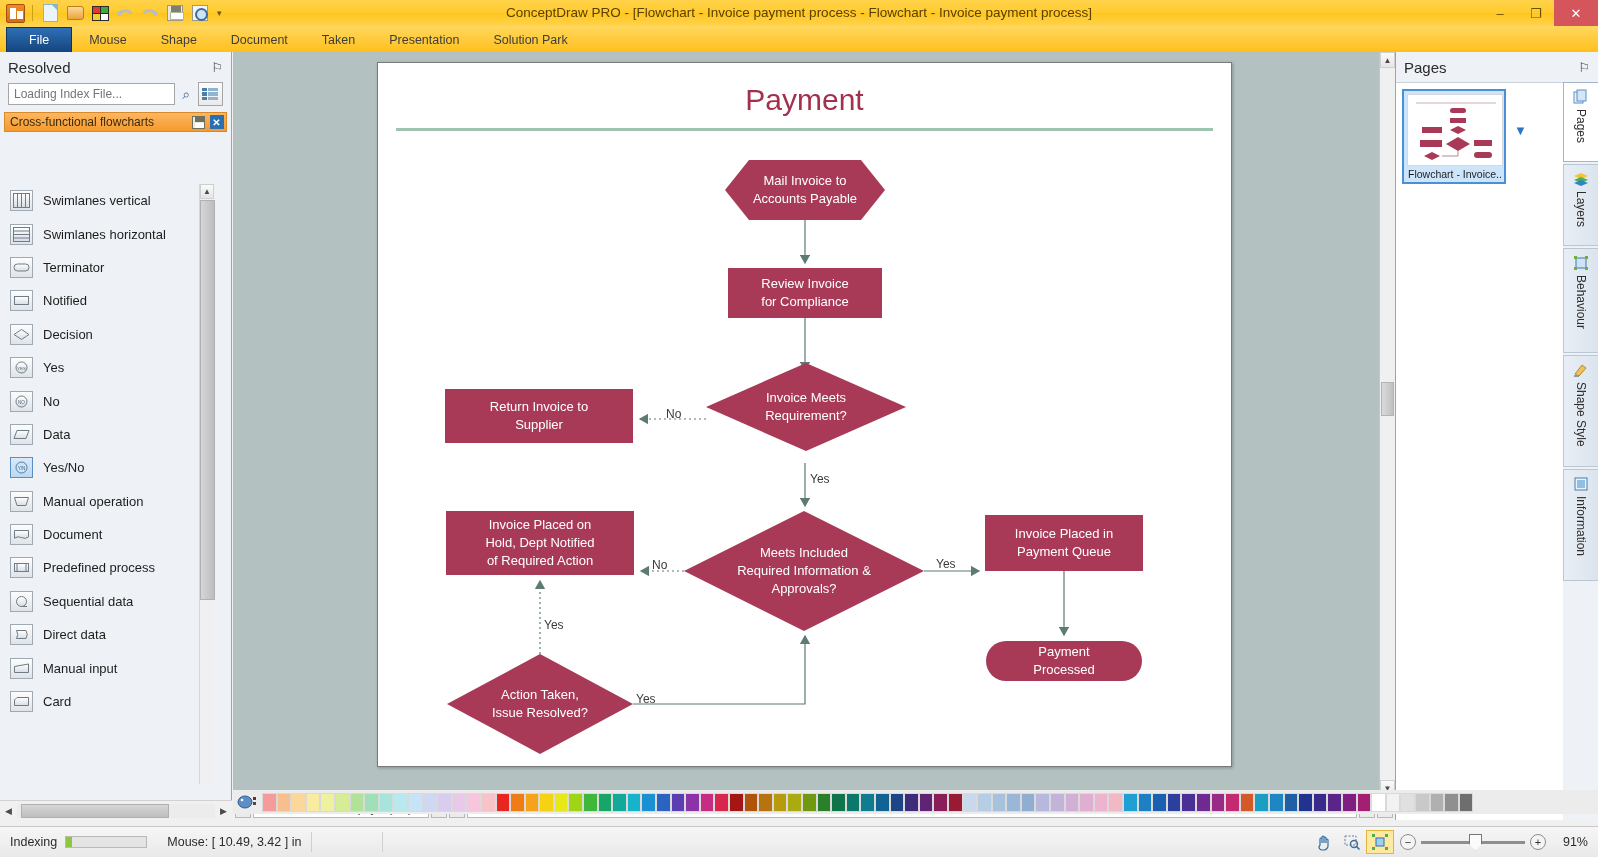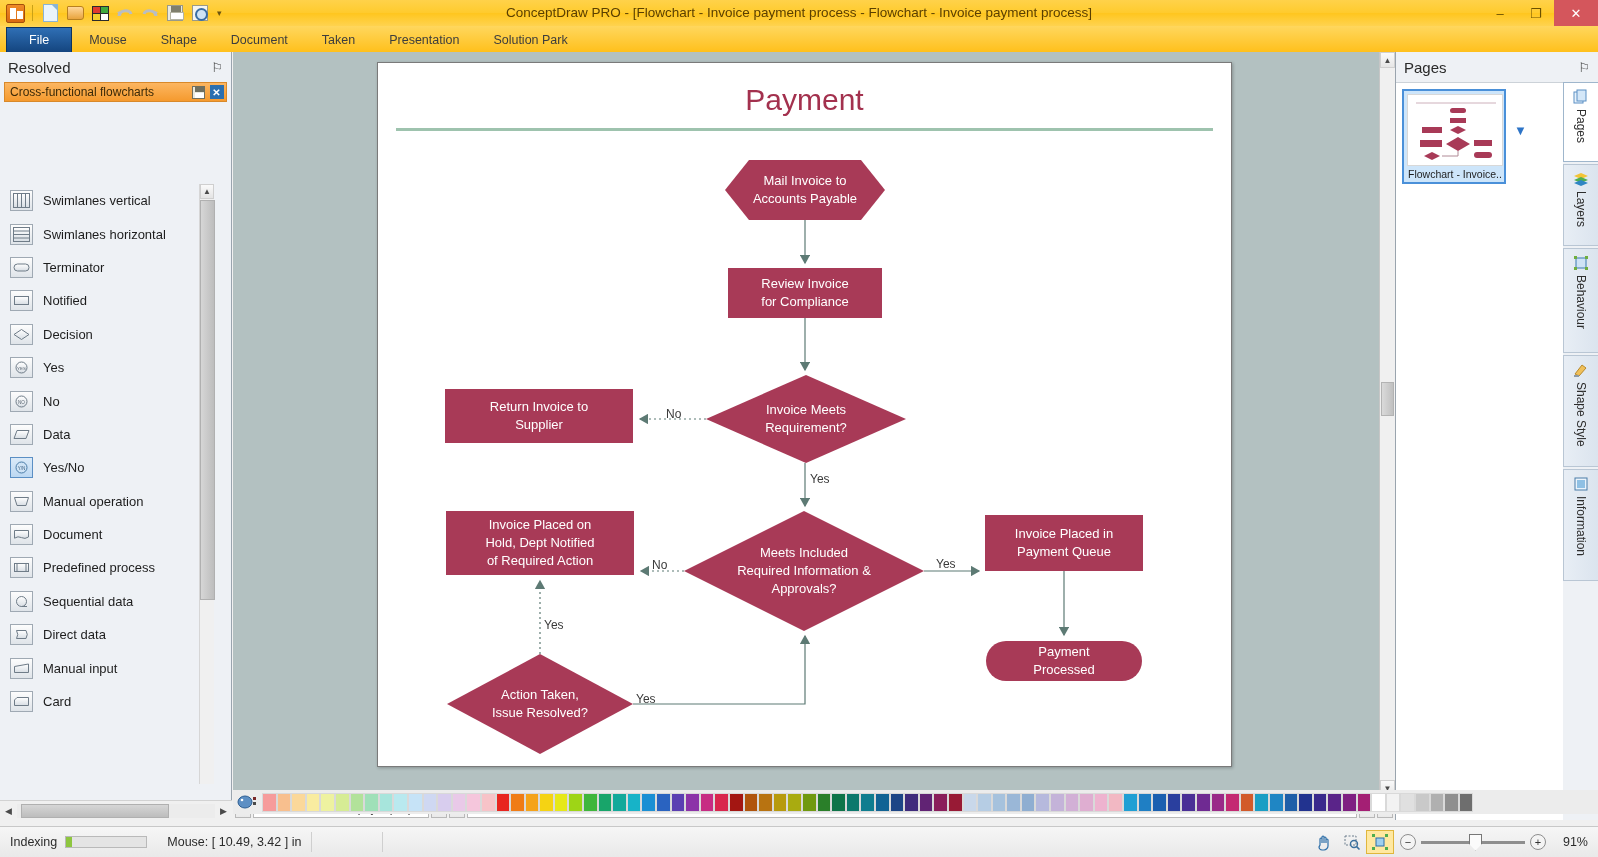--- a/index.html
+++ b/index.html
@@ -301,20 +301,34 @@
         </span>
       <span class="caret">▼</span>
       <span class="chev-up">⌃</span>
     </div>
   </div>
 
   <div class="leftpanel">
     <div class="lp-header">
       <span class="lp-title">Resolved</span>
       <span class="pin-ico">⚐</span>
+    </div>
+    <div class="lp-search">
+      <input placeholder="Loading Index File..." style="">
+      <span class="search-ico">⌕</span>
+      <span class="lp-listbtn">
+        <span class="list-ico">
+            <i></i>
+            <i class="b"></i>
+            <i></i>
+            <i class="b"></i>
+            <i></i>
+            <i class="b"></i>
+          </span>
+      </span>
     </div>
 
     <div class="lib-bar">
       <span class="lbl">Cross-functional flowcharts</span>
       <span class="bico">
           <span class="save-sm"></span>
         </span>
       <span class="bico">
           <span class="close-sm">✕</span>
         </span>
@@ -604,21 +618,21 @@
           </div>
           <div class="node" style="left: 350px; top: 205px; width: 154px; height: 50px; background: transparent;">
             <svg class="shape-svg" width="154" height="50">
               <rect x="0" y="0" width="154" height="50" fill="#a83a57"></rect>
             </svg>
             <div class="txt">
               <div>Review Invoice</div>
               <div>for Compliance</div>
             </div>
           </div>
-          <div class="node" style="left: 328px; top: 312px; width: 200px; height: 88px; background: transparent;">
+          <div class="node" style="left: 328px; top: 300px; width: 200px; height: 88px; background: transparent;">
             <svg class="shape-svg" width="200" height="88">
               <polygon points="100,0 200,44 100,88 0,44" fill="#a83a57"></polygon>
             </svg>
             <div class="txt">
               <div>Invoice Meets</div>
               <div>Requirement?</div>
             </div>
           </div>
           <div class="node" style="left: 67px; top: 326px; width: 188px; height: 54px; background: transparent;">
             <svg class="shape-svg" width="188" height="54">

